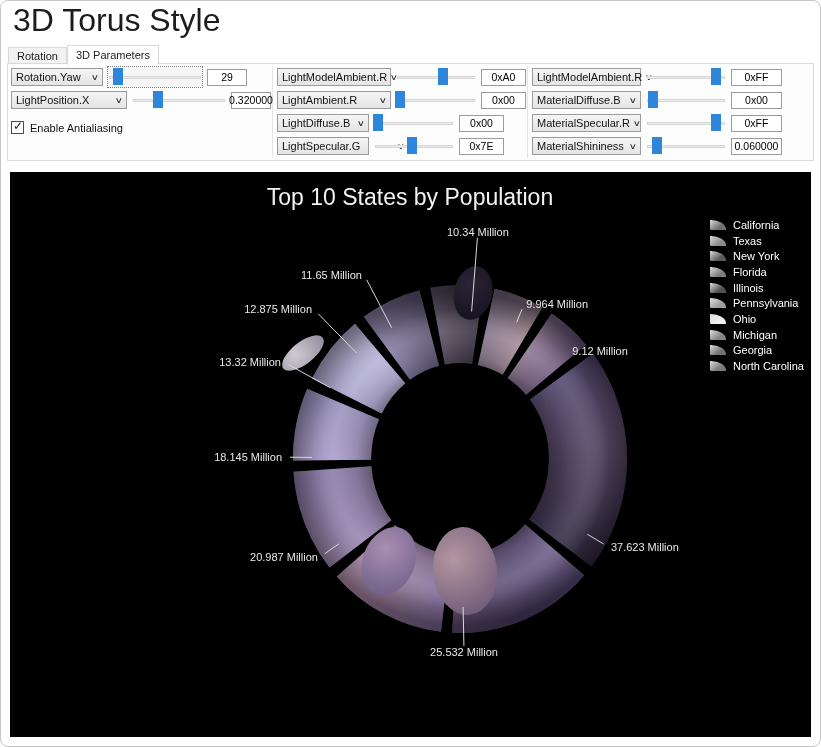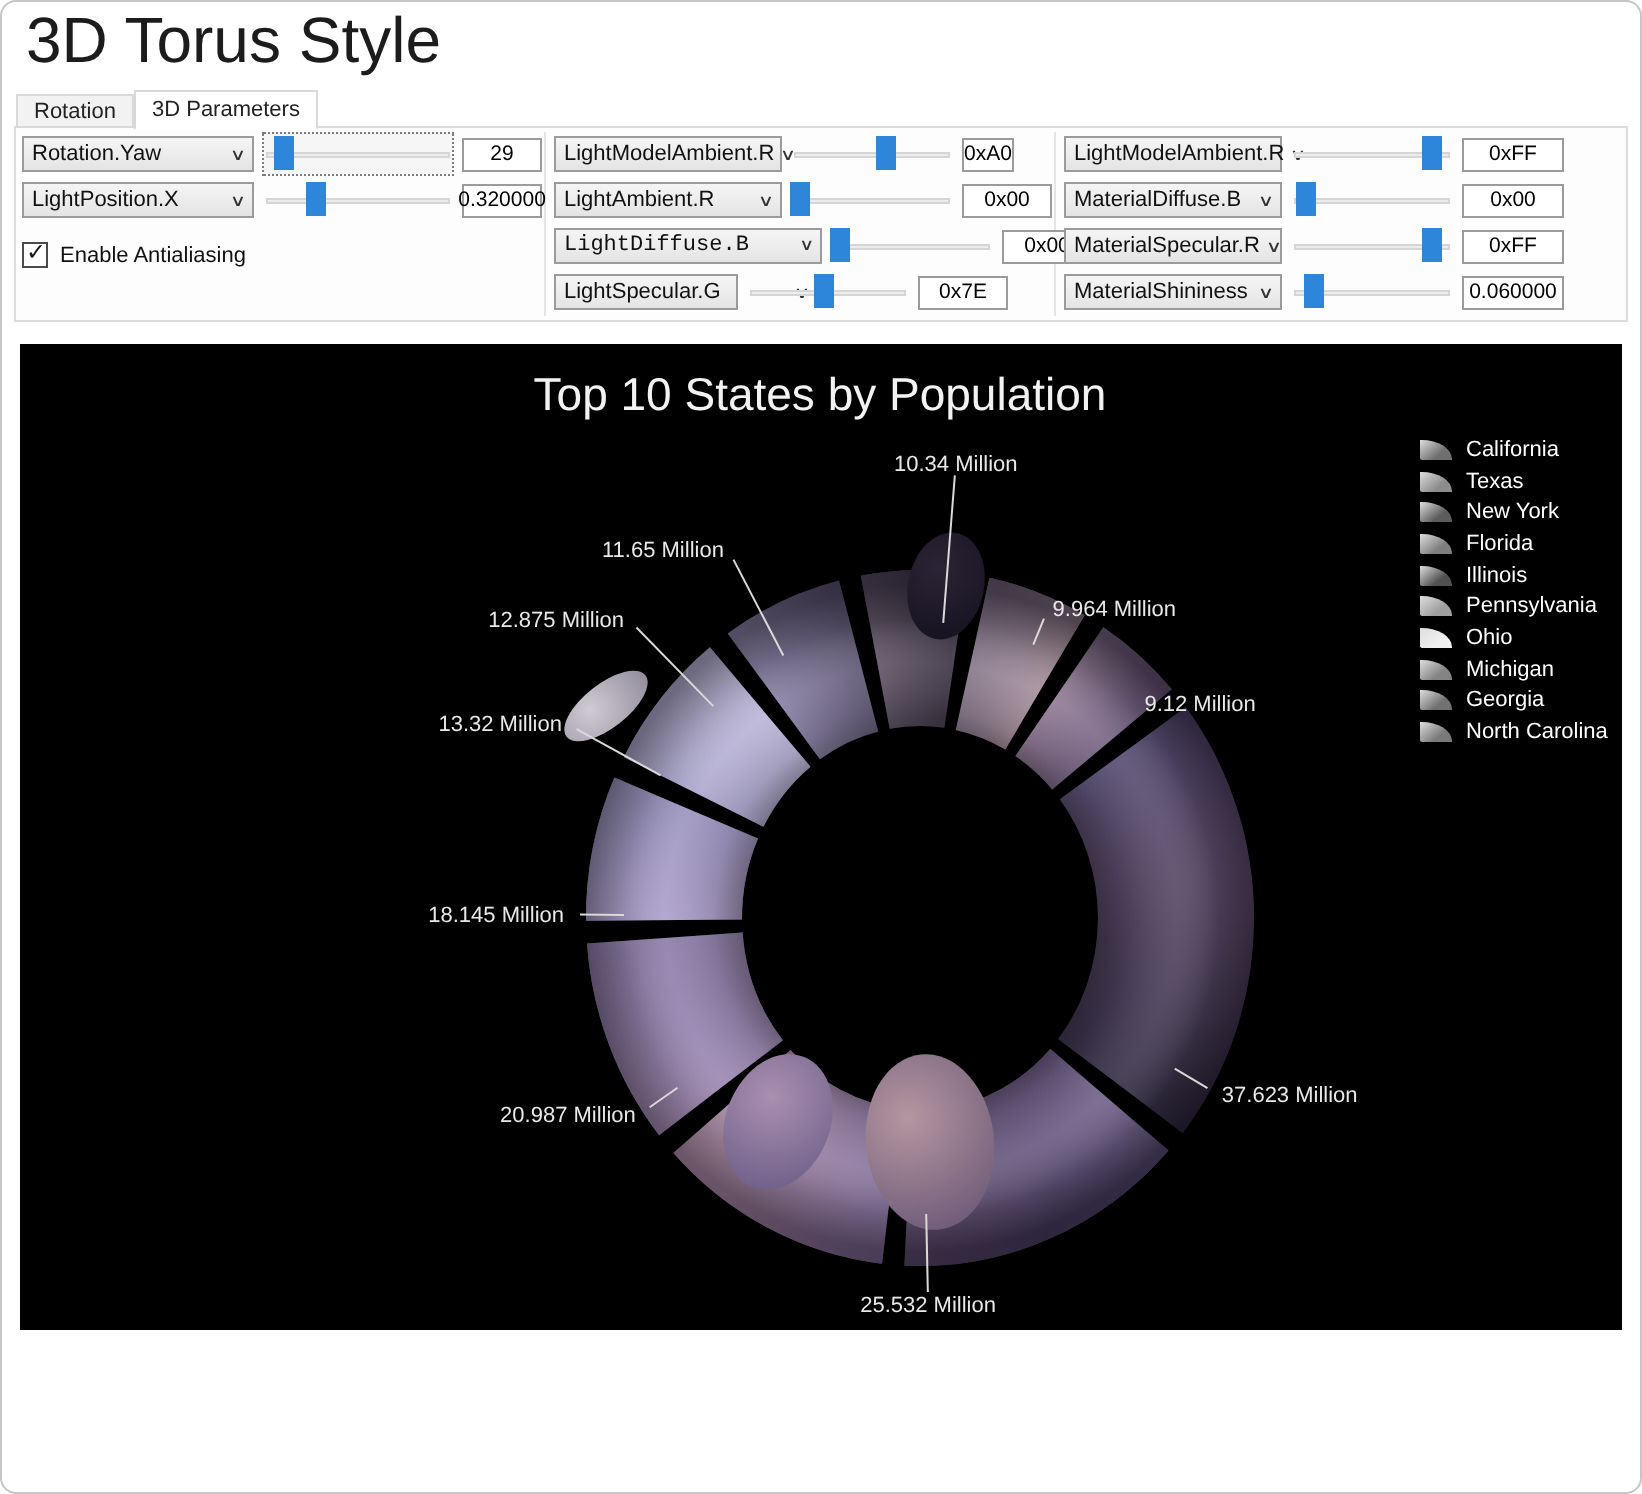--- a/index.html
+++ b/index.html
@@ -36,21 +36,21 @@
   .slider .thumb { position:absolute; top:1px; width:10px; height:17px; background:var(--thumb); }
   .slider.focused { outline:1px dotted #7c7c7c; background:#f6f6f6; }
 
   .valbox { height:17px; border:1px solid #9b9b9b; background:#fff; font-size:10.5px; color:#000;
             display:flex; align-items:center; justify-content:center; flex:none; }
 
   .chk-row { display:flex; align-items:center; gap:6px; margin-top:7px; font-size:11px; color:#111; }
   .chk { width:13px; height:13px; border:1px solid #4a4a4a; background:#fff; position:relative; flex:none; }
   .chk .mark { position:absolute; left:1px; top:-3px; font-size:12px; color:#1a1a1a; }
 
-  .chart { position:absolute; left:10px; top:172px; width:801px; height:493px; background:#000; }
+  .chart { position:absolute; left:10px; top:172px; width:801px; height:565px; background:#000; }
   .legend { position:absolute; left:700px; top:45px; margin:0; padding:0; list-style:none;text-align:right; }
   .legend li { display:flex; align-items:center; gap:7px; height:15.7px; font-size:11px; color:#fff; }
   .glyph { width:16px; height:10px; border-radius:0 95% 0 10%; flex:none; }
   svg text { font-family:"Liberation Sans", sans-serif; }
 </style>
 </head>
 <body>
 
 <div class="frame"></div>
 
@@ -59,21 +59,21 @@
 <div class="tabstrip">
   <div class="tab">Rotation</div>
   <div class="tab selected">3D Parameters</div>
 </div>
 
 <div class="panel">
   <div class="sep sep1"></div>
   <div class="sep sep2"></div>
   <div class="col" id="col-left">
       <div class="ctl-row">
-        <div class="combo" style="width: 116px;">
+        <div class="combo" style="width: 92px;">
           <span>Rotation.Yaw</span>
           <span class="chev">∨</span>
         </div>
         <div class="slider focused" style="width: 94px;">
           <div class="track"></div>
           <div class="thumb" style="left: calc(11% - 5px);"></div>
         </div>
         <div class="valbox" style="width: 40px;">29</div>
       </div>
       <div class="ctl-row">
@@ -97,35 +97,35 @@
   <div class="col" id="col-middle">
       <div class="ctl-row">
         <div class="combo" style="width: 114px;">
           <span>LightModelAmbient.R</span>
           <span class="chev">∨</span>
         </div>
         <div class="slider" style="width: 80px;">
           <div class="track"></div>
           <div class="thumb" style="left: calc(59% - 5px);"></div>
         </div>
-        <div class="valbox" style="width: 26px; text-align: right;">0xA0</div>
+        <div class="valbox" style="width: 45px; text-align: right;">0xA0</div>
       </div>
       <div class="ctl-row">
         <div class="combo" style="width: 114px;">
           <span>LightAmbient.R</span>
           <span class="chev">∨</span>
         </div>
         <div class="slider" style="width: 80px;">
           <div class="track"></div>
           <div class="thumb" style="left: calc(5% - 5px);"></div>
         </div>
         <div class="valbox" style="width: 45px;">0x00</div>
       </div>
       <div class="ctl-row">
-        <div class="combo" style="width: 134px; font-family: Liberation Mono, monospace;">
+        <div class="combo" style="width: 92px;">
           <span>LightDiffuse.B</span>
           <span class="chev">∨</span>
         </div>
         <div class="slider" style="width: 80px;">
           <div class="track"></div>
           <div class="thumb" style="left: calc(5% - 5px);"></div>
         </div>
         <div class="valbox" style="width: 45px;">0x00</div>
       </div>
       <div class="ctl-row">

